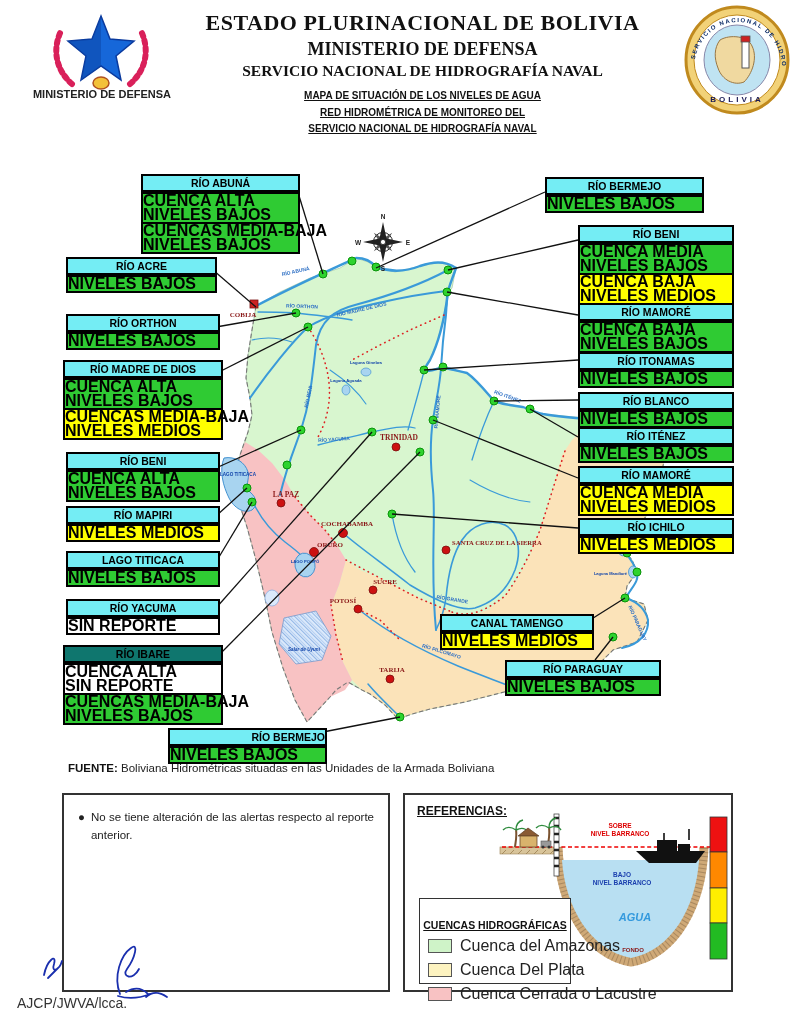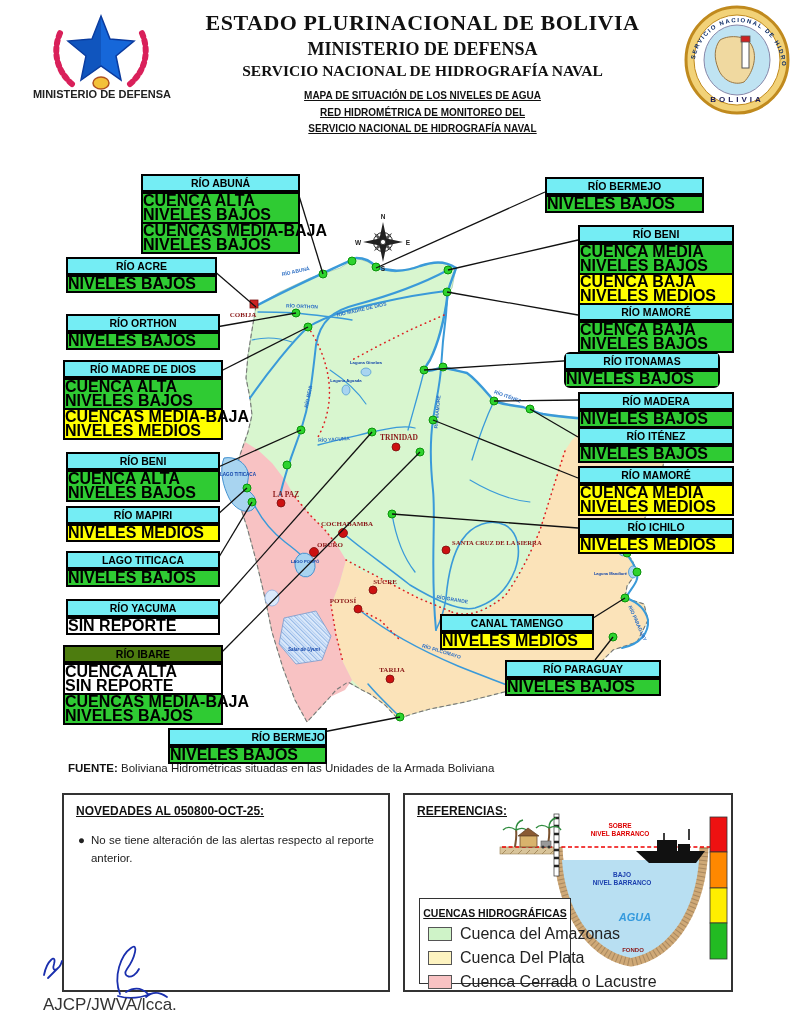--- a/index.html
+++ b/index.html
@@ -25,25 +25,25 @@
   #fuente b{color:#111;}
   
   .bigbox{border:2px solid #333;background:#fff;z-index:5;}
   #novedades{left:62px;top:793px;width:324px;height:195px;}
   .boxtitle{margin:9px 0 0 12px;font-weight:bold;font-size:12px;text-decoration:underline;color:#111;}
   #nov-item{margin:14px 14px 0 14px;font-size:11.5px;line-height:1.55;text-align:justify;color:#222;display:flex;}
   #nov-item .blt{margin-right:6px;}
   #referencias{left:403px;top:793px;width:326px;height:195px;}
   #ref-diagram{position:absolute;left:0;top:0;width:326px;height:195px;}
   #legendbox{position:absolute;left:14px;top:103px;width:150px;height:84px;border:1.5px solid #333;background:#fff;}
-  #legend-title{font-weight:bold;font-size:10.5px;text-decoration:underline;text-align:center;margin-top:8px;color:#111;}
+  #legend-title{font-weight:bold;font-size:10.5px;text-decoration:underline;text-align:center;margin-top:20px;color:#111;}
   .leg-row{display:flex;align-items:center;margin:6px 0 0 8px;}
   .leg-sw{width:22px;height:12px;border:1px solid #555;margin-right:8px;flex:0 0 auto;}
   .leg-lab{font-size:16px;color:#222;white-space:nowrap;}
-  #initials{left:43px;top:995px;font-size:17px;color:#333;z-index:40;}
+  #initials{left:17px;top:995px;font-size:14px;color:#333;z-index:40;}
   #sig-svg{left:20px;top:930px;z-index:39;}
   svg text{font-family:"Liberation Sans",sans-serif;}
   .cityl{font-family:"Liberation Serif",serif;font-weight:bold;fill:#8b1a1a;}
   .rivl{fill:#2d6fc4;font-weight:bold;}
   .wlab{fill:#1144aa;font-weight:bold;}
 </style>
 </head>
 <body>
 
 <div class="abs" id="hdr-center">
@@ -243,21 +243,20 @@
         <line x1="578" y1="528" x2="392" y2="514"></line>
         <line x1="590" y1="620" x2="625" y2="598"></line>
         <line x1="595" y1="660" x2="613" y2="637"></line>
       </g>
   </g>
 </svg>
 
 <div class="abs" id="fuente"><b>FUENTE:</b> <span>Boliviana Hidrométricas situadas en las Unidades de la Armada Boliviana</span></div>
 
 <div class="abs bigbox" id="novedades">
-  <div class="boxtitle">NOVEDADES AL 050800-OCT-25:</div>
   <div id="nov-item">
       <span class="blt">●</span>
       <span>No se tiene alteración de las alertas respecto al reporte anterior.</span>
     </div>
 </div>
 
 <div class="abs bigbox" id="referencias">
   <svg id="ref-diagram" viewBox="403 793 326 195">
 
     <rect x="498" y="845" width="58" height="7" fill="#d8c49a" stroke="#9a7f52" stroke-width="0.6"></rect>
@@ -385,21 +384,21 @@
         <div class="co-row">NIVELES BAJOS</div>
       </div>
     </div>
     <div class="callout" style="left: 66px; top: 599px; width: 150px;">
       <div class="co-title" style="background: rgb(116, 237, 244);">RÍO YACUMA</div>
       <div class="co-sec" style="background: rgb(255, 255, 255);">
         <div class="co-row">SIN REPORTE</div>
       </div>
     </div>
     <div class="callout" style="left: 63px; top: 645px; width: 156px;">
-      <div class="co-title" style="background: #4d7c0f;">RÍO IBARE</div>
+      <div class="co-title" style="background: #0f766e;">RÍO IBARE</div>
       <div class="co-sec" style="background: rgb(255, 255, 255);">
         <div class="co-row">CUENCA ALTA</div>
         <div class="co-row">SIN REPORTE</div>
       </div>
       <div class="co-sec" style="background: rgb(47, 203, 51);">
         <div class="co-row">CUENCAS MEDIA-BAJA</div>
         <div class="co-row">NIVELES BAJOS</div>
       </div>
     </div>
     <div class="callout" style="left: 168px; top: 728px; width: 155px;">
@@ -425,28 +424,28 @@
         <div class="co-row">NIVELES MEDIOS</div>
       </div>
     </div>
     <div class="callout" style="left: 578px; top: 303px; width: 152px;">
       <div class="co-title" style="background: rgb(116, 237, 244);">RÍO MAMORÉ</div>
       <div class="co-sec" style="background: rgb(47, 203, 51);">
         <div class="co-row">CUENCA BAJA</div>
         <div class="co-row">NIVELES BAJOS</div>
       </div>
     </div>
-    <div class="callout" style="left: 564px; top: 352px; width: 152px; border-radius: 6px;">
+    <div class="callout" style="left: 578px; top: 352px; width: 152px;">
       <div class="co-title" style="background: rgb(116, 237, 244);">RÍO ITONAMAS</div>
       <div class="co-sec" style="background: rgb(47, 203, 51);">
         <div class="co-row">NIVELES BAJOS</div>
       </div>
     </div>
     <div class="callout" style="left: 578px; top: 392px; width: 152px;">
-      <div class="co-title" style="background: rgb(116, 237, 244);">RÍO MADERA</div>
+      <div class="co-title" style="background: rgb(116, 237, 244);">RÍO BLANCO</div>
       <div class="co-sec" style="background: rgb(47, 203, 51);">
         <div class="co-row">NIVELES BAJOS</div>
       </div>
     </div>
     <div class="callout" style="left: 578px; top: 427px; width: 152px;">
       <div class="co-title" style="background: rgb(116, 237, 244);">RÍO ITÉNEZ</div>
       <div class="co-sec" style="background: rgb(47, 203, 51);">
         <div class="co-row">NIVELES BAJOS</div>
       </div>
     </div>

